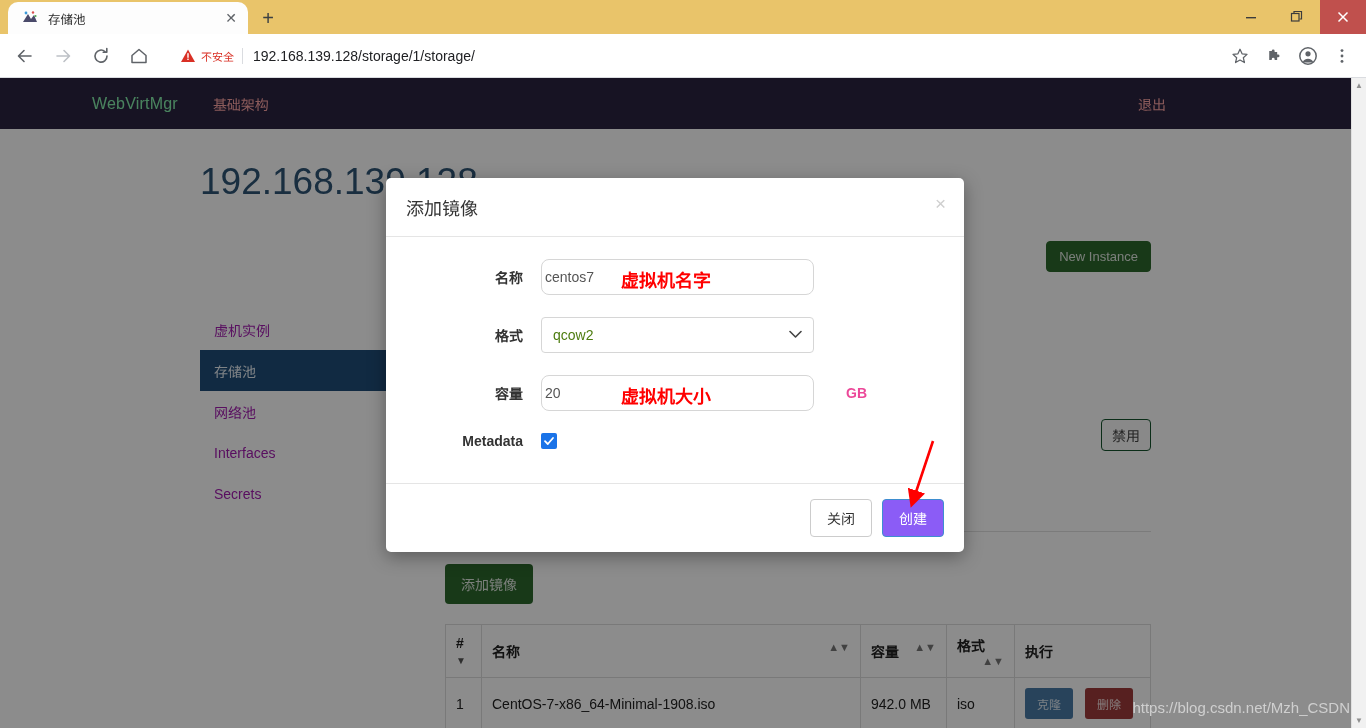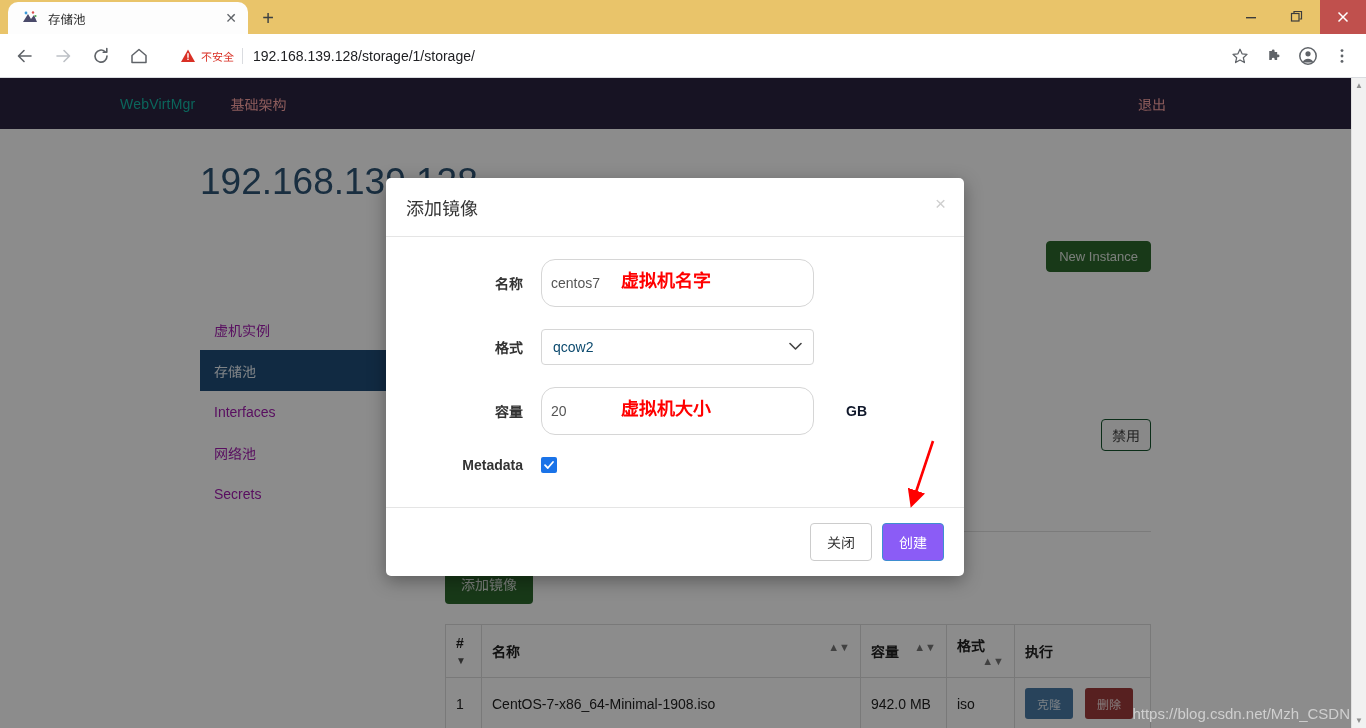--- a/index.html
+++ b/index.html
@@ -87,21 +87,21 @@
     height: 15px; display: flex; align-items: center; justify-content: center;
     color: #8f8f8f; font-size: 8px;
   }
 
   
   .navbar {
     height: 51px; background: #2b2340; display: flex; align-items: center;
     padding: 0 0 0 0; position: relative;
   }
   .brand {
-    color: #14b8a6; font-size: 14px; margin-left: 120px; letter-spacing: .2px;
+    color: #86efac; font-size: 16px; margin-left: 92px; letter-spacing: .2px;
   }
   .navlink {
     color: #fca5a5; font-size: 14px; margin-left: 35px;
   }
   .navright { position: absolute; right: 200px; }
 
   .content-area { position: relative; height: 599px; background: #fff; }
 
   .page-title {
     position: absolute; left: 200px; top: 32px;
@@ -182,35 +182,35 @@
     font-size: 19px; color: #cfcfcf; line-height: 1;
   }
   .modal-body { padding: 22px 0 12px 0; }
   .form-row { display: flex; align-items: center; margin-bottom: 22px; }
   .form-label {
     width: 155px; text-align: right; padding-right: 18px;
     font-size: 14px; color: #333; font-weight: bold;
   }
   .form-ctrl { position: relative; }
   .inp {
-    width: 273px; height: 48px; border: 1px solid #d6d6d6; border-radius: 14px;
-    padding: 0 9px; font-size: 14px; color: #555; background: #fff;
+    width: 273px; height: 36px; border: 1px solid #d6d6d6; border-radius: 8px;
+    padding: 0 3px; font-size: 14px; color: #555; background: #fff;
     font-family: "Liberation Sans", sans-serif;
   }
   .sel {
     width: 273px; height: 36px; border: 1px solid #d6d6d6; border-radius: 4px;
-    padding: 0 11px; font-size: 14px; color: #0c4a6e; background: #fff;
+    padding: 0 11px; font-size: 14px; color: #4d7c0f; background: #fff;
     display: flex; align-items: center; justify-content: space-between;
   }
   .chev { color: #555; font-size: 11px; }
   .annot {
     position: absolute; left: 80px; top: 7px; color: #ff0000;
     font-size: 18px; font-weight: bold; pointer-events: none; white-space: nowrap;
   }
-  .unit { margin-left: 32px; font-size: 14px; font-weight: bold; color: #0f172a; }
+  .unit { margin-left: 32px; font-size: 14px; font-weight: bold; color: #ec4899; }
   .cbox {
     width: 16px; height: 16px; background: #1a73e8; border-radius: 2px;
     display: flex; align-items: center; justify-content: center;
   }
   .cbox svg { display: block; }
   .modal-footer {
     border-top: 1px solid #e5e5e5; padding: 15px 20px;
     display: flex; justify-content: flex-end; gap: 10px;
   }
   .btn-close {
@@ -218,21 +218,21 @@
     border-radius: 4px; font-size: 14px; padding: 8px 16px;
   }
   .btn-create {
     background: #8b5cf6; border: 1px solid #3e8ed0; color: #fff;
     border-radius: 4px; font-size: 14px; padding: 8px 16px;
   }
 
   .arrow-svg { position: absolute; left: 900px; top: 360px; z-index: 40; }
 
   .watermark {
-    position: absolute; right: 16px; bottom: 6px; z-index: 55;
+    position: absolute; right: 16px; bottom: 12px; z-index: 55;
     font-size: 15px; color: #cfcfcf; white-space: nowrap;
   }
 </style>
 </head>
 <body>
 
 <div class="browser">
 
   <div class="titlebar">
     <div class="tab">
@@ -346,24 +346,24 @@
         <button class="new-instance">New Instance</button>
 
         <div class="sidebar">
           <div class="side-item">
             <span>虚机实例</span>
           </div>
           <div class="side-item active">
             <span>存储池</span>
           </div>
           <div class="side-item">
+            <span>网络池</span>
+          </div>
+          <div class="side-item">
             <span>Interfaces</span>
-          </div>
-          <div class="side-item">
-            <span>网络池</span>
           </div>
           <div class="side-item">
             <span>Secrets</span>
           </div>
         </div>
 
         <div class="main-col">
           <div style="height:112px"></div>
           <div class="row-line">
             <span>随物理机同启</span>

